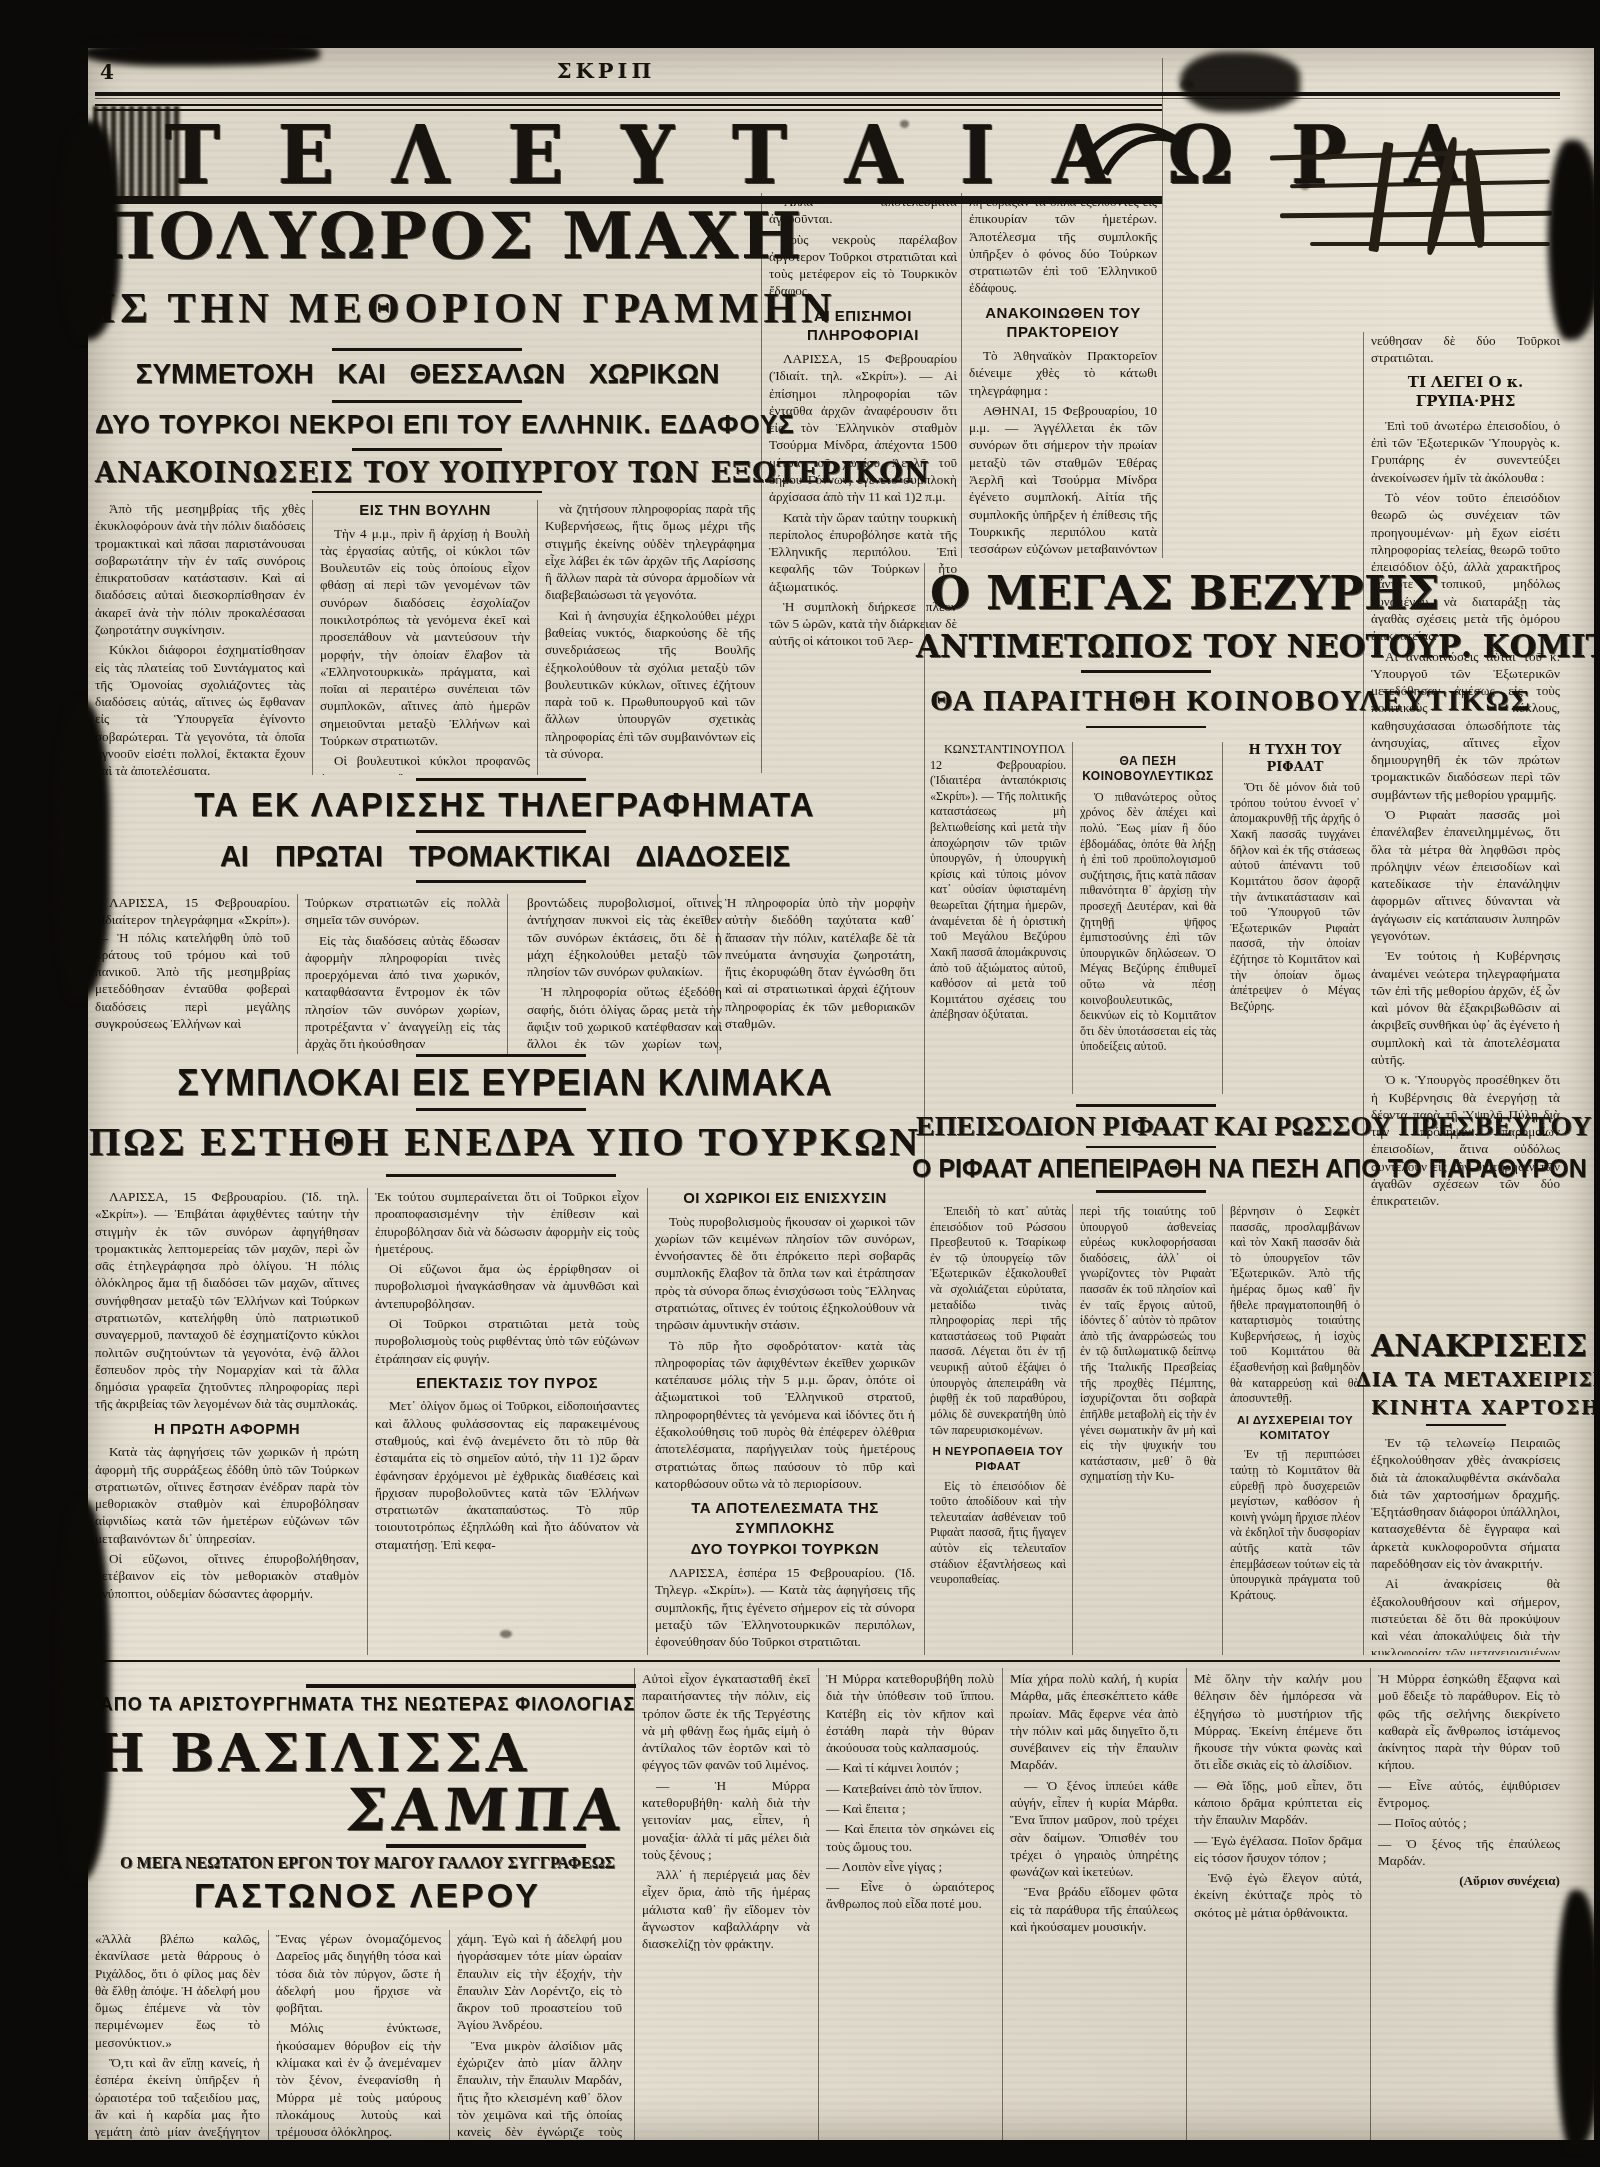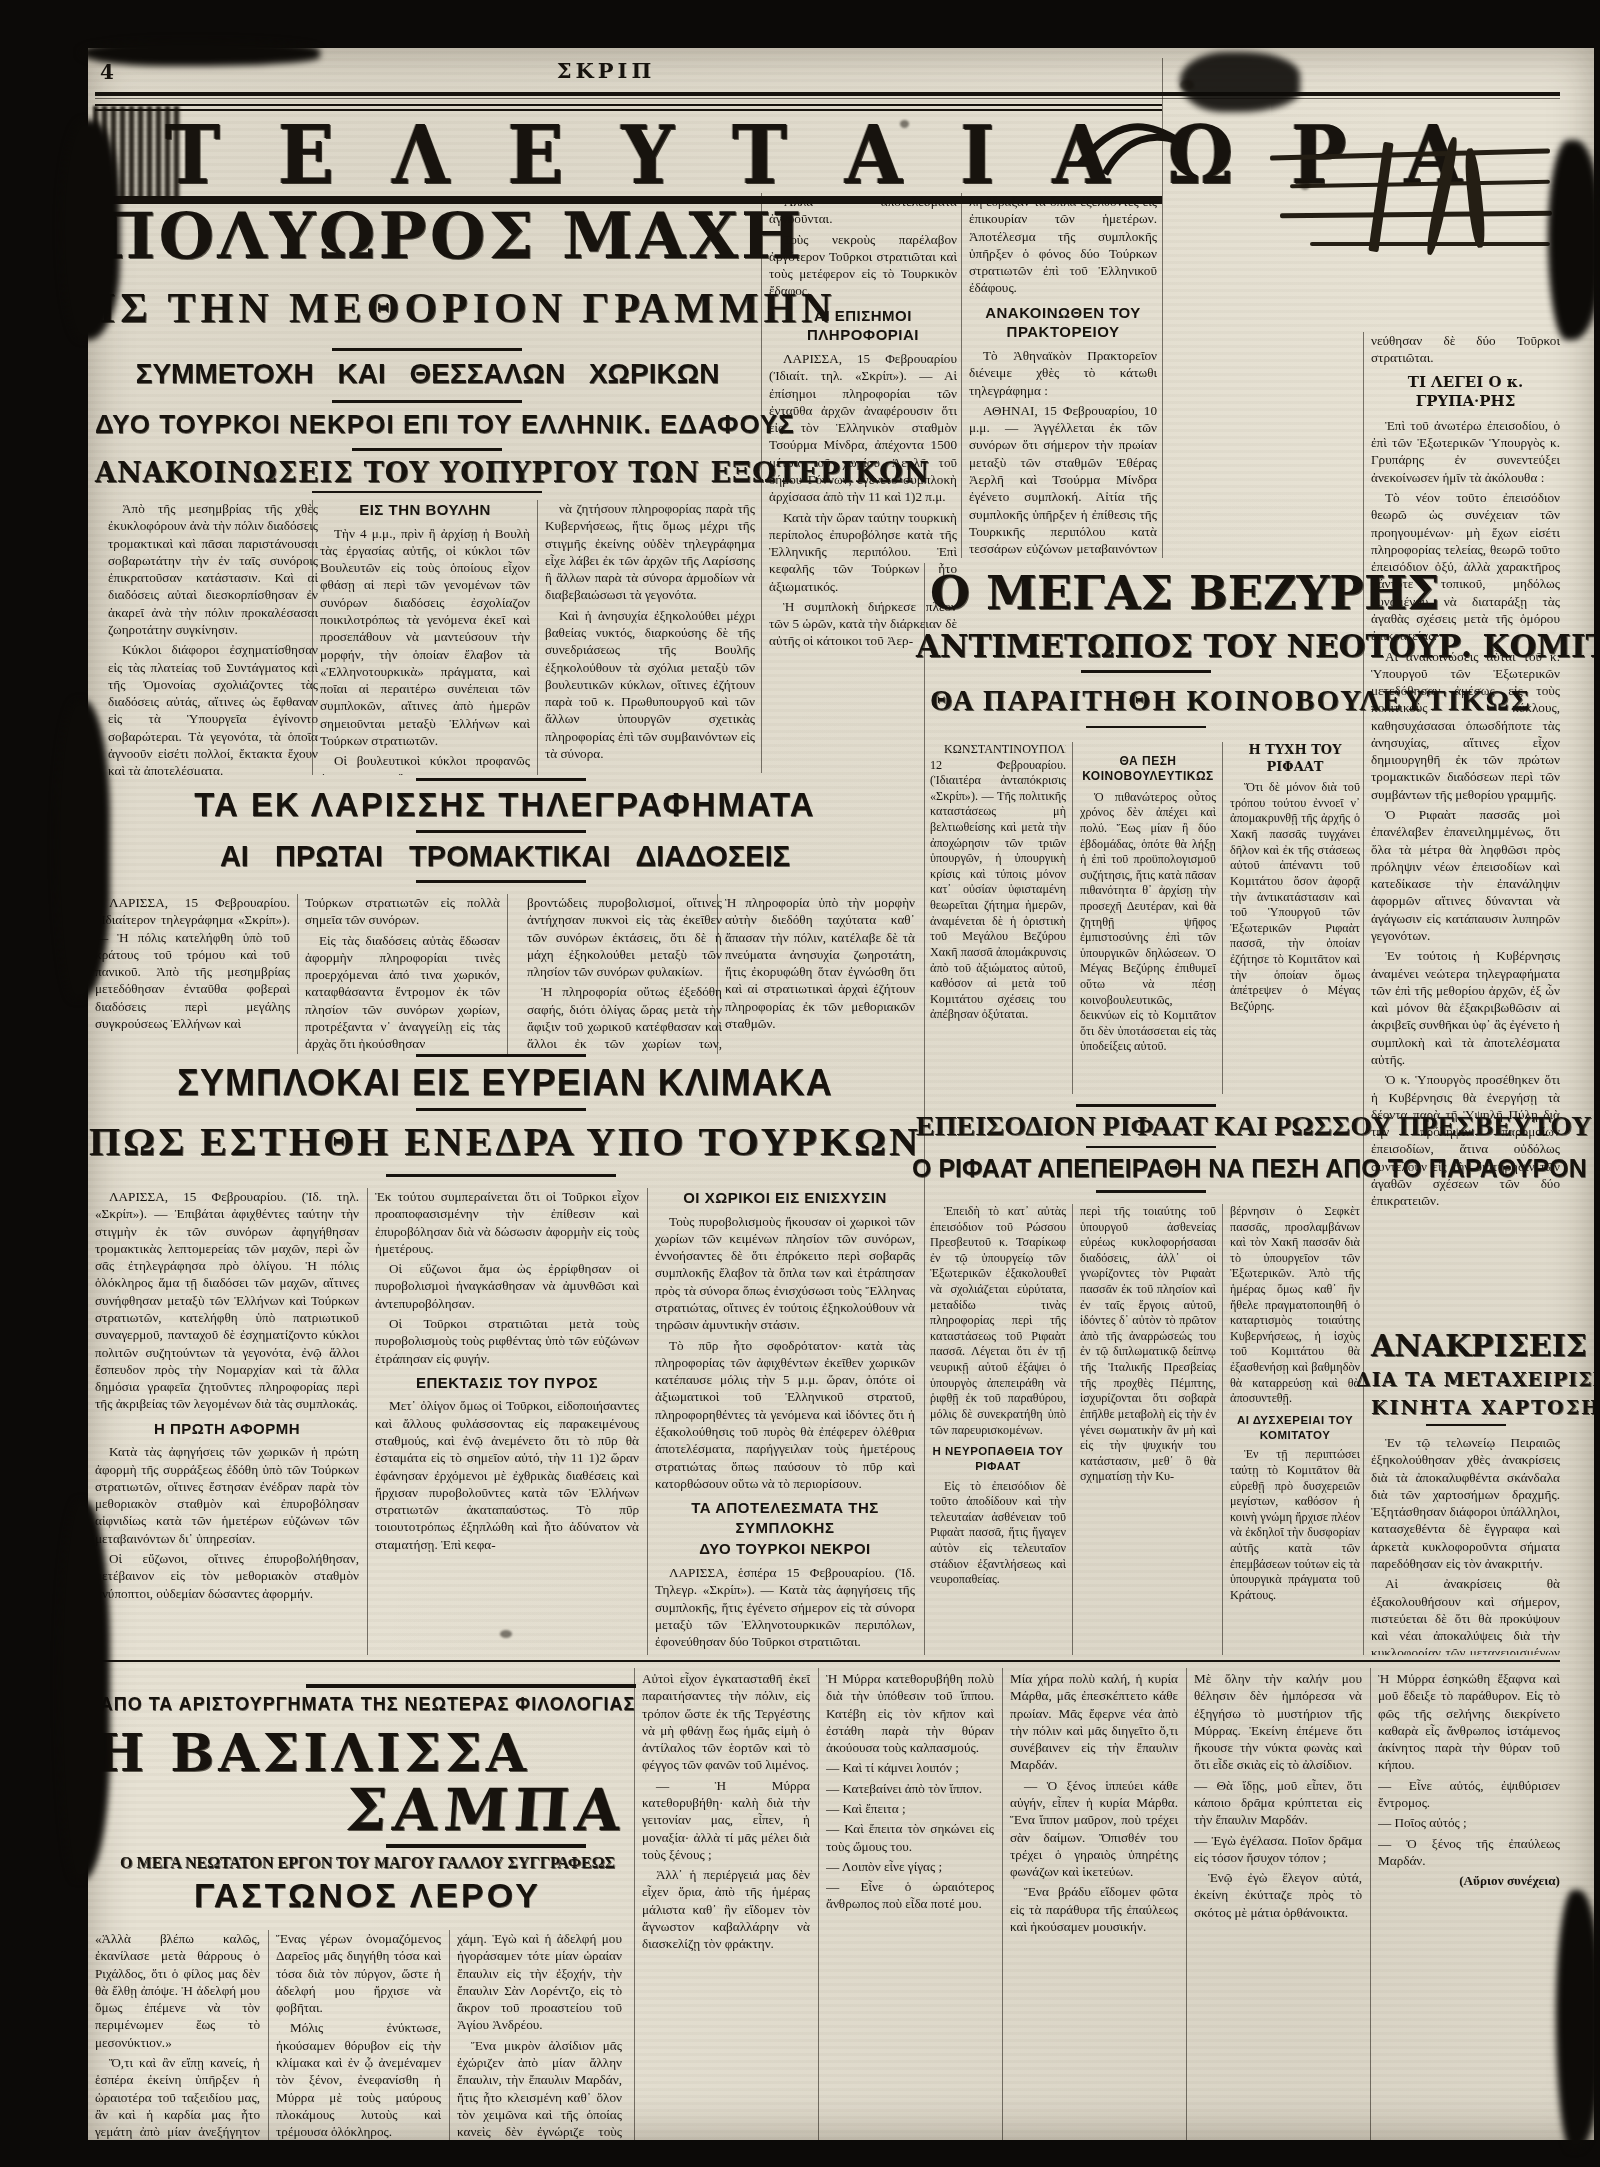--- a/index.html
+++ b/index.html
@@ -86,21 +86,21 @@
   <div class="abs h-slab" style="left:9px;top:150px;width:665px;font-size:64px;letter-spacing:3px;">ΠΟΛΥΩΡΟΣ ΜΑΧΗ</div>
   <div class="abs h-slab" style="left:-20px;top:236px;width:700px;font-size:42px;letter-spacing:5px;font-family:'Liberation Serif',serif;">ΕΙΣ ΤΗΝ ΜΕΘΟΡΙΟΝ ΓΡΑΜΜΗΝ</div>
   <div class="ub" style="left:246px;top:300px;width:190px;"></div>
   <div class="abs h-sans" style="left:9px;top:310px;width:665px;font-size:28px;word-spacing:16px;">ΣΥΜΜΕΤΟΧΗ ΚΑΙ ΘΕΣΣΑΛΩΝ ΧΩΡΙΚΩΝ</div>
   <div class="ub" style="left:246px;top:352px;width:190px;"></div>
   <div class="abs h-sans" style="left:9px;top:361px;width:665px;font-size:26px;letter-spacing:1px;">ΔΥΟ ΤΟΥΡΚΟΙ ΝΕΚΡΟΙ ΕΠΙ ΤΟΥ ΕΛΛΗΝΙΚ. ΕΔΑΦΟΥΣ</div>
   <div class="ub" style="left:266px;top:400px;width:150px;"></div>
   <div class="abs h-slab" style="left:9px;top:409px;width:665px;font-size:27px;letter-spacing:1px;">ΑΝΑΚΟΙΝΩΣΕΙΣ ΤΟΥ ΥΟΠΥΡΓΟΥ ΤΩΝ ΕΞΩΤΕΡΙΚΩΝ</div>
   <div class="ub" style="left:226px;top:443px;width:230px;height:2px;"></div>
 
-  <div class="tcol" style="left:22px;top:452px;width:210px;height:275px;">
+  <div class="tcol" style="left:9px;top:452px;width:210px;height:275px;">
     <p>Ἀπὸ τῆς μεσημβρίας τῆς χθὲς ἐκυκλοφόρουν ἀνὰ τὴν πόλιν διαδόσεις τρομακτικαὶ καὶ πᾶσαι παριστάνουσαι σοβαρωτάτην τὴν ἐν ταῖς συνόροις ἐπικρατοῦσαν κατάστασιν. Καὶ αἱ διαδόσεις αὐταὶ διεσκορπίσθησαν ἐν ἀκαρεῖ ἀνὰ τὴν πόλιν προκαλέσασαι ζωηροτάτην συγκίνησιν.</p>
     <p>Κύκλοι διάφοροι ἐσχηματίσθησαν εἰς τὰς πλατείας τοῦ Συντάγματος καὶ τῆς Ὁμονοίας σχολιάζοντες τὰς διαδόσεις αὐτάς, αἵτινες ὡς ἔφθαναν εἰς τὰ Ὑπουργεῖα ἐγίνοντο σοβαρώτεραι. Τὰ γεγονότα, τὰ ὁποῖα ἀγνοοῦν εἰσέτι πολλοί, ἔκτακτα ἔχουν καὶ τὰ ἀποτελέσματα.</p>
   </div>
   <div class="vd" style="left:226px;top:452px;height:275px;"></div>
   <div class="tcol" style="left:234px;top:452px;width:210px;height:275px;">
     <h4 class="colhead" style="margin-top:0;">ΕΙΣ ΤΗΝ ΒΟΥΛΗΝ</h4>
     <p>Τὴν 4 μ.μ., πρὶν ἢ ἀρχίσῃ ἡ Βουλὴ τὰς ἐργασίας αὐτῆς, οἱ κύκλοι τῶν Βουλευτῶν εἰς τοὺς ὁποίους εἶχον φθάσῃ αἱ περὶ τῶν γενομένων τῶν συνόρων διαδόσεις ἐσχολίαζον ποικιλοτρόπως τὰ γενόμενα ἐκεῖ καὶ προσεπάθουν νὰ μαντεύσουν τὴν μορφήν, τὴν ὁποίαν ἔλαβον τὰ «Ἑλληνοτουρκικὰ» πράγματα, καὶ ποῖαι αἱ περαιτέρω συνέπειαι τῶν συμπλοκῶν, αἵτινες ἀπὸ ἡμερῶν σημειοῦνται μεταξὺ Ἑλλήνων καὶ Τούρκων στρατιωτῶν.</p>
     <p>Οἱ βουλευτικοὶ κύκλοι προφανῶς ἀνησυχοῦντες ἔσπευσαν</p>
   </div>
   <div class="vd" style="left:451px;top:452px;height:275px;"></div>
@@ -235,21 +235,21 @@
     <p>Οἱ Τοῦρκοι στρατιῶται μετὰ τοὺς πυροβολισμοὺς τοὺς ριφθέντας ὑπὸ τῶν εὐζώνων ἐτράπησαν εἰς φυγήν.</p>
     <h4 class="colhead">ΕΠΕΚΤΑΣΙΣ ΤΟΥ ΠΥΡΟΣ</h4>
     <p>Μετ᾽ ὀλίγον ὅμως οἱ Τοῦρκοι, εἰδοποιήσαντες καὶ ἄλλους φυλάσσοντας εἰς παρακειμένους σταθμούς, καὶ ἐνῷ ἀνεμένετο ὅτι τὸ πῦρ θὰ ἐσταμάτα εἰς τὸ σημεῖον αὐτό, τὴν 11 1)2 ὥραν ἐφάνησαν ἐρχόμενοι μὲ ἐχθρικὰς διαθέσεις καὶ ἤρχισαν πυροβολοῦντες κατὰ τῶν Ἑλλήνων στρατιωτῶν ἀκαταπαύστως. Τὸ πῦρ τοιουτοτρόπως ἐξηπλώθη καὶ ἦτο ἀδύνατον νὰ σταματήσῃ. Ἐπὶ κεφα-</p>
   </div>
   <div class="vd" style="left:561px;top:1140px;height:467px;"></div>
   <div class="tcol" style="left:569px;top:1140px;width:260px;height:467px;">
     <h4 class="colhead" style="margin-top:0;">ΟΙ ΧΩΡΙΚΟΙ ΕΙΣ ΕΝΙΣΧΥΣΙΝ</h4>
     <p>Τοὺς πυροβολισμοὺς ἤκουσαν οἱ χωρικοὶ τῶν χωρίων τῶν κειμένων πλησίον τῶν συνόρων, ἐννοήσαντες δὲ ὅτι ἐπρόκειτο περὶ σοβαρᾶς συμπλοκῆς ἔλαβον τὰ ὅπλα των καὶ ἐτράπησαν πρὸς τὰ σύνορα ὅπως ἐνισχύσωσι τοὺς Ἕλληνας στρατιώτας, οἵτινες ἐν τούτοις ἐξηκολούθουν νὰ τηρῶσιν ἀμυντικὴν στάσιν.</p>
     <p>Τὸ πῦρ ἦτο σφοδρότατον· κατὰ τὰς πληροφορίας τῶν ἀφιχθέντων ἐκεῖθεν χωρικῶν κατέπαυσε μόλις τὴν 5 μ.μ. ὥραν, ὁπότε οἱ ἀξιωματικοὶ τοῦ Ἑλληνικοῦ στρατοῦ, πληροφορηθέντες τὰ γενόμενα καὶ ἰδόντες ὅτι ἡ ἐξακολούθησις τοῦ πυρὸς θὰ ἐπέφερεν ὀλέθρια ἀποτελέσματα, παρήγγειλαν τοὺς ἡμετέρους στρατιώτας ὅπως παύσουν τὸ πῦρ καὶ κατορθώσουν οὕτω νὰ τὸ περιορίσουν.</p>
     <h4 class="colhead" style="margin-bottom:0;">ΤΑ ΑΠΟΤΕΛΕΣΜΑΤΑ ΤΗΣ ΣΥΜΠΛΟΚΗΣ</h4>
-    <h4 class="colhead" style="margin-top:2px;">ΔΥΟ ΤΟΥΡΚΟΙ ΝΕΚΡΟΙ</h4>
+    <h4 class="colhead" style="margin-top:2px;">ΔΥΟ ΤΟΥΡΚΟΙ ΤΟΥΡΚΩΝ</h4>
     <p>ΛΑΡΙΣΣΑ, ἑσπέρα 15 Φεβρουαρίου. (Ἰδ. Τηλεγρ. «Σκρίπ»). — Κατὰ τὰς ἀφηγήσεις τῆς συμπλοκῆς, ἥτις ἐγένετο σήμερον εἰς τὰ σύνορα μεταξὺ τῶν Ἑλληνοτουρκικῶν περιπόλων, ἐφονεύθησαν δύο Τοῦρκοι στρατιῶται.</p>
   </div>
 
   <div class="hrule" style="left:9px;top:1612px;width:1465px;height:2px;"></div>
   <div class="hrule" style="left:220px;top:1636px;width:330px;height:4px;"></div>
 
   <div class="abs h-sans" style="left:9px;top:1646px;width:545px;font-size:18px;letter-spacing:1px;">ΑΠΟ ΤΑ ΑΡΙΣΤΟΥΡΓΗΜΑΤΑ ΤΗΣ ΝΕΩΤΕΡΑΣ ΦΙΛΟΛΟΓΙΑΣ</div>
   <div class="abs h-slab" style="left:9px;top:1674px;width:420px;font-size:52px;letter-spacing:4px;">Η ΒΑΣΙΛΙΣΣΑ</div>
   <div class="abs h-slab" style="left:240px;top:1728px;width:320px;font-size:58px;letter-spacing:6px;transform:skewX(-4deg);">ΣΑΜΠΑ</div>
   <div class="hrule" style="left:300px;top:1796px;width:200px;height:4px;"></div>

